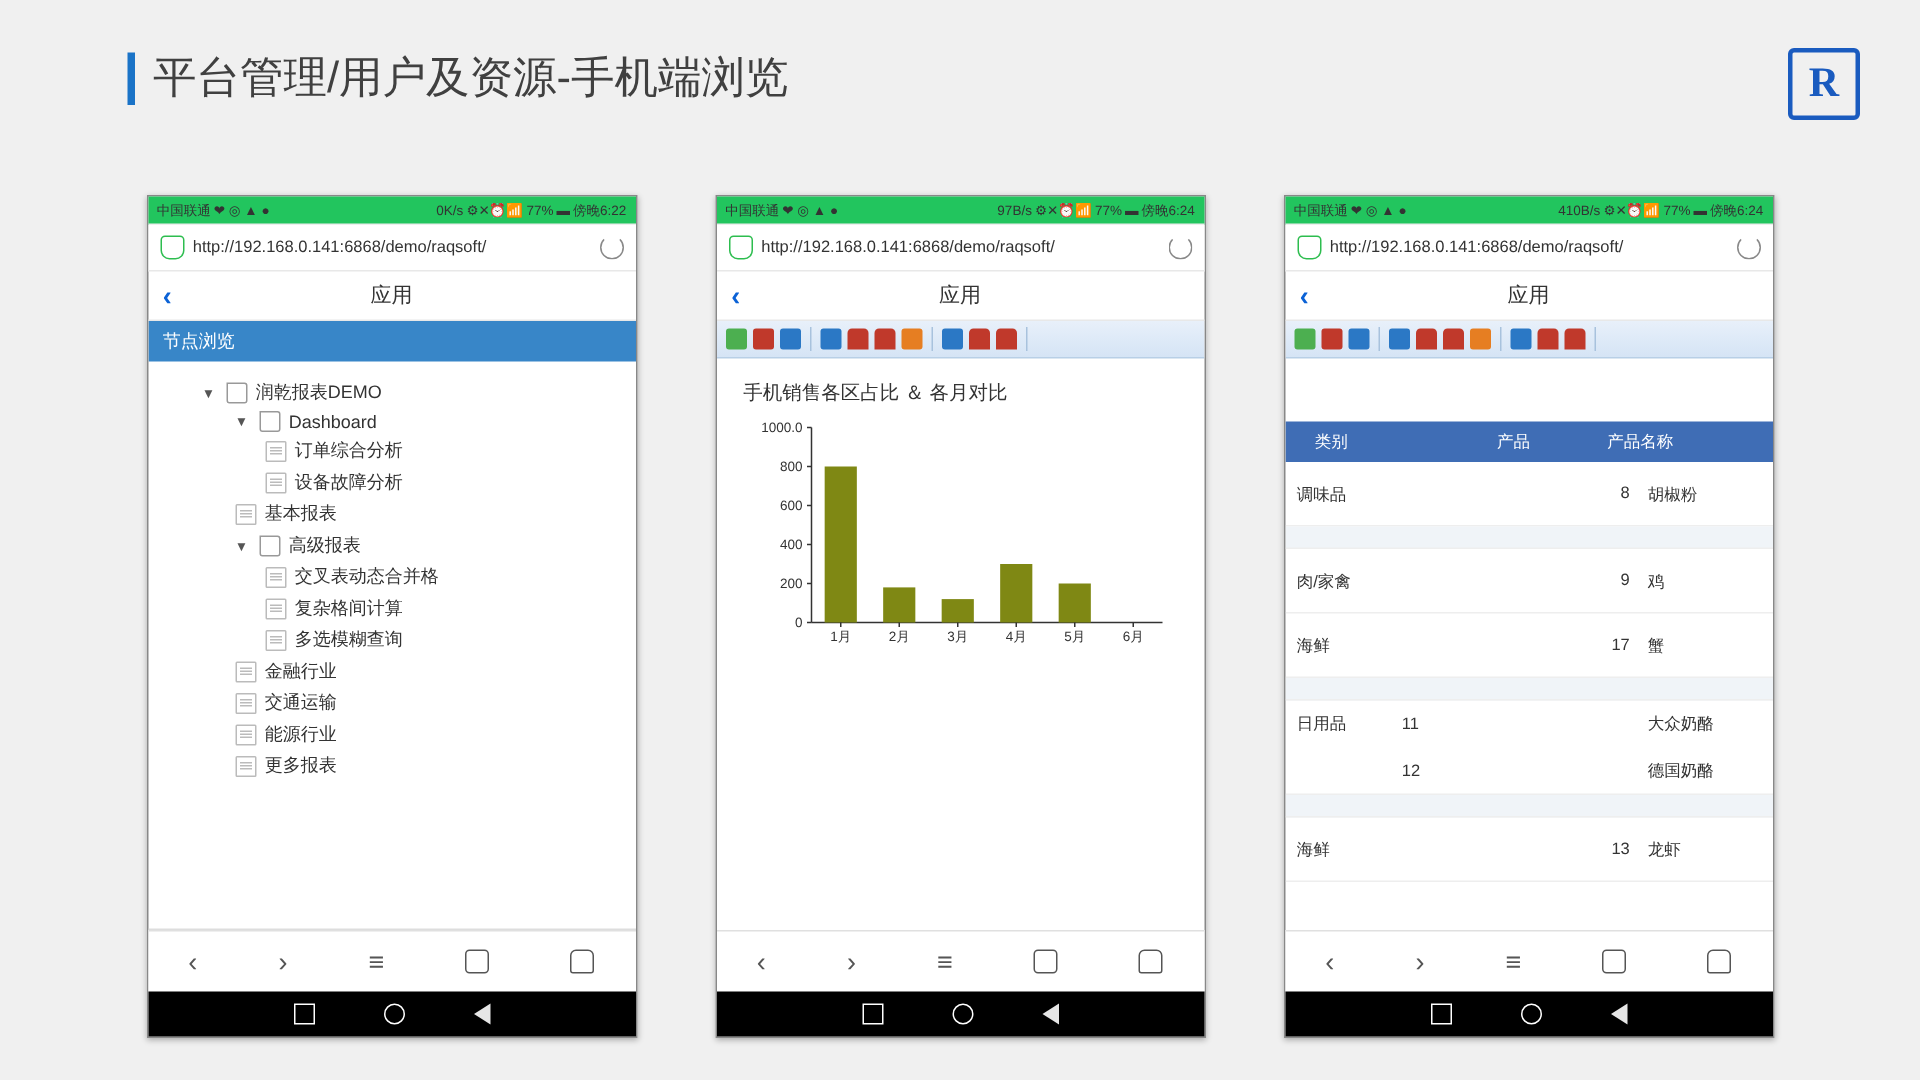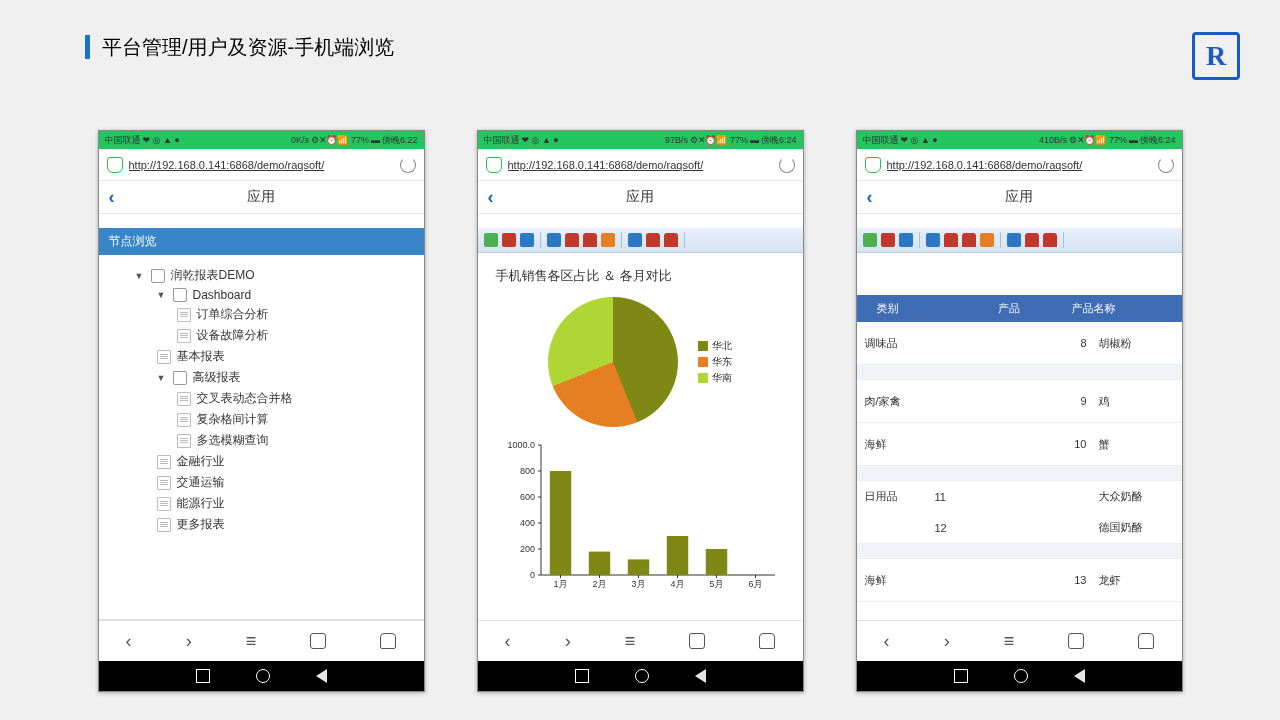--- a/index.html
+++ b/index.html
@@ -9,22 +9,22 @@
     height: 720px;
     background: #f0f0f0;
     font-family: "Microsoft YaHei", Arial, sans-serif;
     position: relative;
     overflow: hidden;
   }
   .slide-title {
     position: absolute;
     top: 35px;
     left: 85px;
-    font-size: 20px;
-    color: #000000;
+    font-size: 29px;
+    color: #404040;
     border-left: 5px solid #1a73c7;
     padding-left: 12px;
     line-height: 1.2;
   }
   .logo {
     position: absolute;
     top: 32px;
     right: 40px;
     width: 42px;
     height: 42px;
@@ -82,21 +82,20 @@
     width: 14px; height: 14px;
     border: 1.5px solid #2dbd4f;
     border-radius: 3px 3px 6px 6px;
   }
   .urlbar .url {
     flex: 1;
     font-size: 11px;
     color: #333;
     white-space: nowrap;
     overflow: hidden;
-    text-decoration: underline;
   }
   .urlbar .reload {
     width: 14px; height: 14px;
     border: 1.5px solid #888;
     border-radius: 50%;
     border-top-color: transparent;
   }
   .appbar {
     height: 32px;
     display: flex;
@@ -113,21 +112,20 @@
     color: #0b62d6;
     font-size: 18px;
     font-weight: bold;
   }
   .content {
     flex: 1;
     overflow: hidden;
     position: relative;
     display: flex;
     flex-direction: column;
-    margin-top: 14px;
   }
   
   .tree-header {
     background: #3886c8;
     color: #fff;
     font-size: 12px;
     padding: 5px 10px;
   }
   .tree {
     padding: 10px 6px;
@@ -360,37 +358,20 @@
         <span class="ico redp"></span>
         <span class="ico redp"></span>
         <span class="ico orange"></span>
         <span class="sep"></span>
         <span class="ico blue"></span>
         <span class="ico redp"></span>
         <span class="ico redp"></span>
         <span class="sep"></span>
       </div>
       <div class="chart-title">手机销售各区占比 ＆ 各月对比</div>
-      <div class="pie-wrap">
-        <div class="pie"></div>
-        <div class="legend">
-          <div>
-              <span class="sw" style="background:#7f8814"></span>
-              <span>华北</span>
-            </div>
-          <div>
-              <span class="sw" style="background:#e67e22"></span>
-              <span>华东</span>
-            </div>
-          <div>
-              <span class="sw" style="background:#b0d636"></span>
-              <span>华南</span>
-            </div>
-        </div>
-      </div>
       <svg class="bars-svg" width="290" height="160" id="bar-chart">
           <line x1="43" y1="138" x2="46" y2="138" stroke="#333"></line>
           <text x="40" y="141" text-anchor="end" font-size="9" fill="#333">0</text>
           <line x1="43" y1="112" x2="46" y2="112" stroke="#333"></line>
           <text x="40" y="115" text-anchor="end" font-size="9" fill="#333">200</text>
           <line x1="43" y1="86" x2="46" y2="86" stroke="#333"></line>
           <text x="40" y="89" text-anchor="end" font-size="9" fill="#333">400</text>
           <line x1="43" y1="60" x2="46" y2="60" stroke="#333"></line>
           <text x="40" y="63" text-anchor="end" font-size="9" fill="#333">600</text>
           <line x1="43" y1="34" x2="46" y2="34" stroke="#333"></line>
@@ -475,21 +456,21 @@
             <span class="c3">胡椒粉</span>
           </div>
         <div class="tbl-row gap"></div>
         <div class="tbl-row">
             <span class="c1">肉/家禽</span>
             <span class="c2">9</span>
             <span class="c3">鸡</span>
           </div>
         <div class="tbl-row">
             <span class="c1">海鲜</span>
-            <span class="c2">10</span>
+            <span class="c2">17</span>
             <span class="c3">蟹</span>
           </div>
         <div class="tbl-row gap"></div>
         <div class="tbl-row double">
           <div class="sub">
               <span class="c1">日用品</span>
               <span class="c2">11</span>
               <span class="c3">大众奶酪</span>
             </div>
           <div class="sub">

